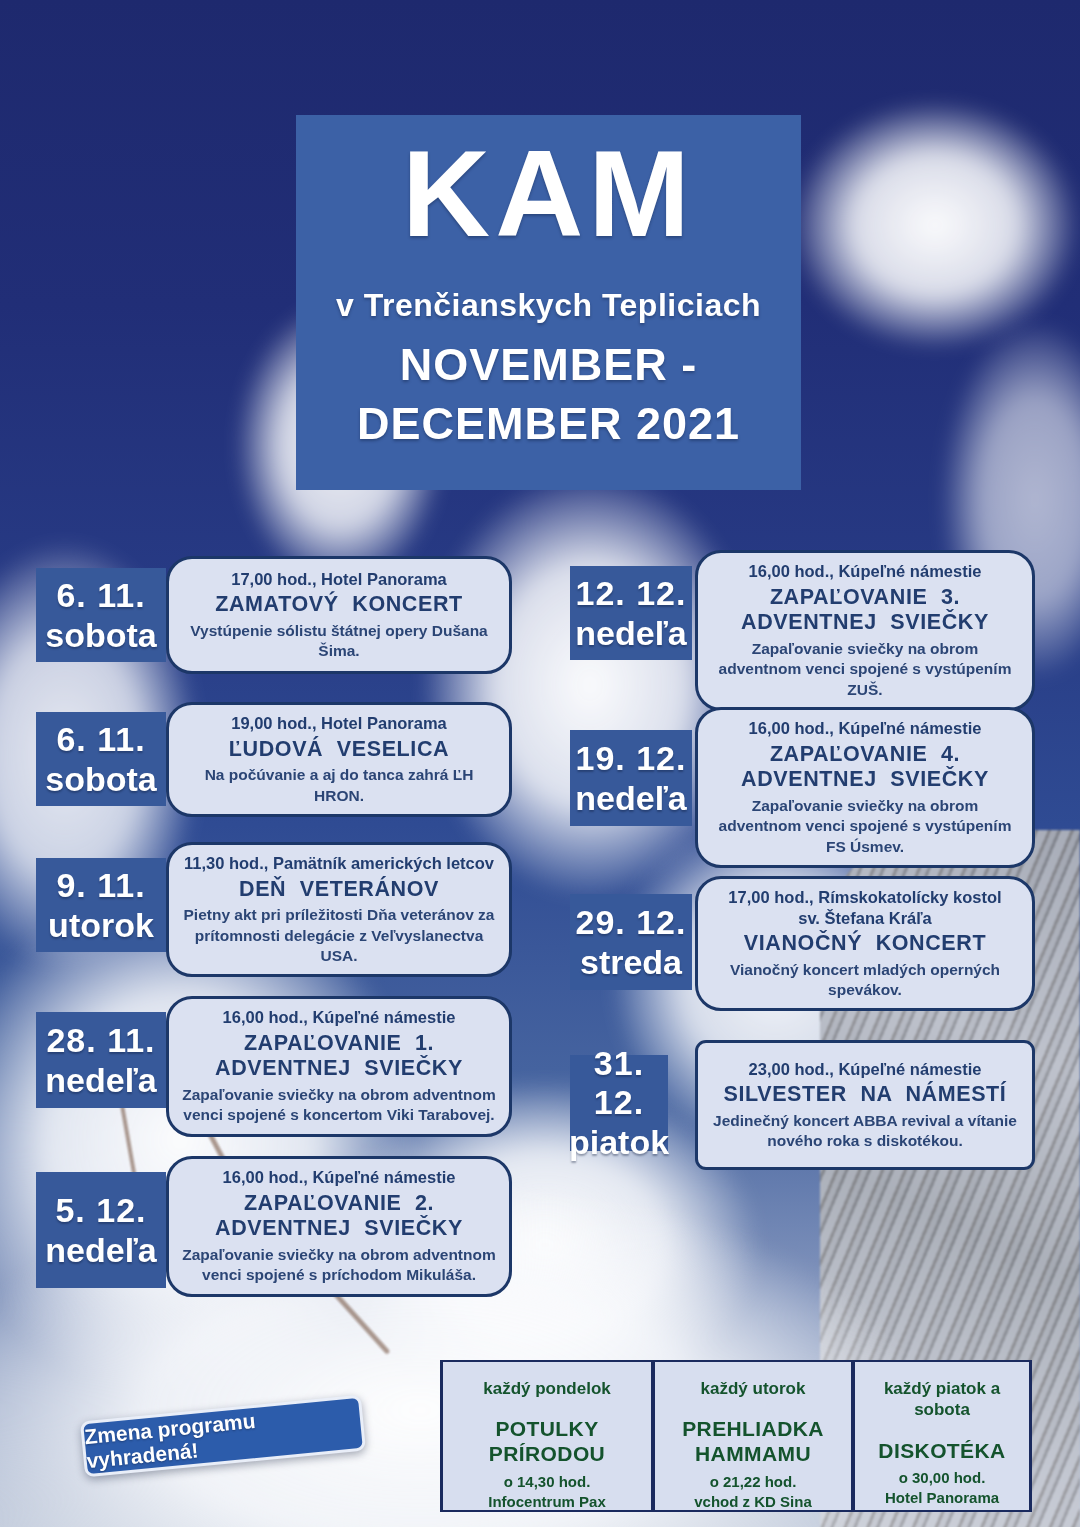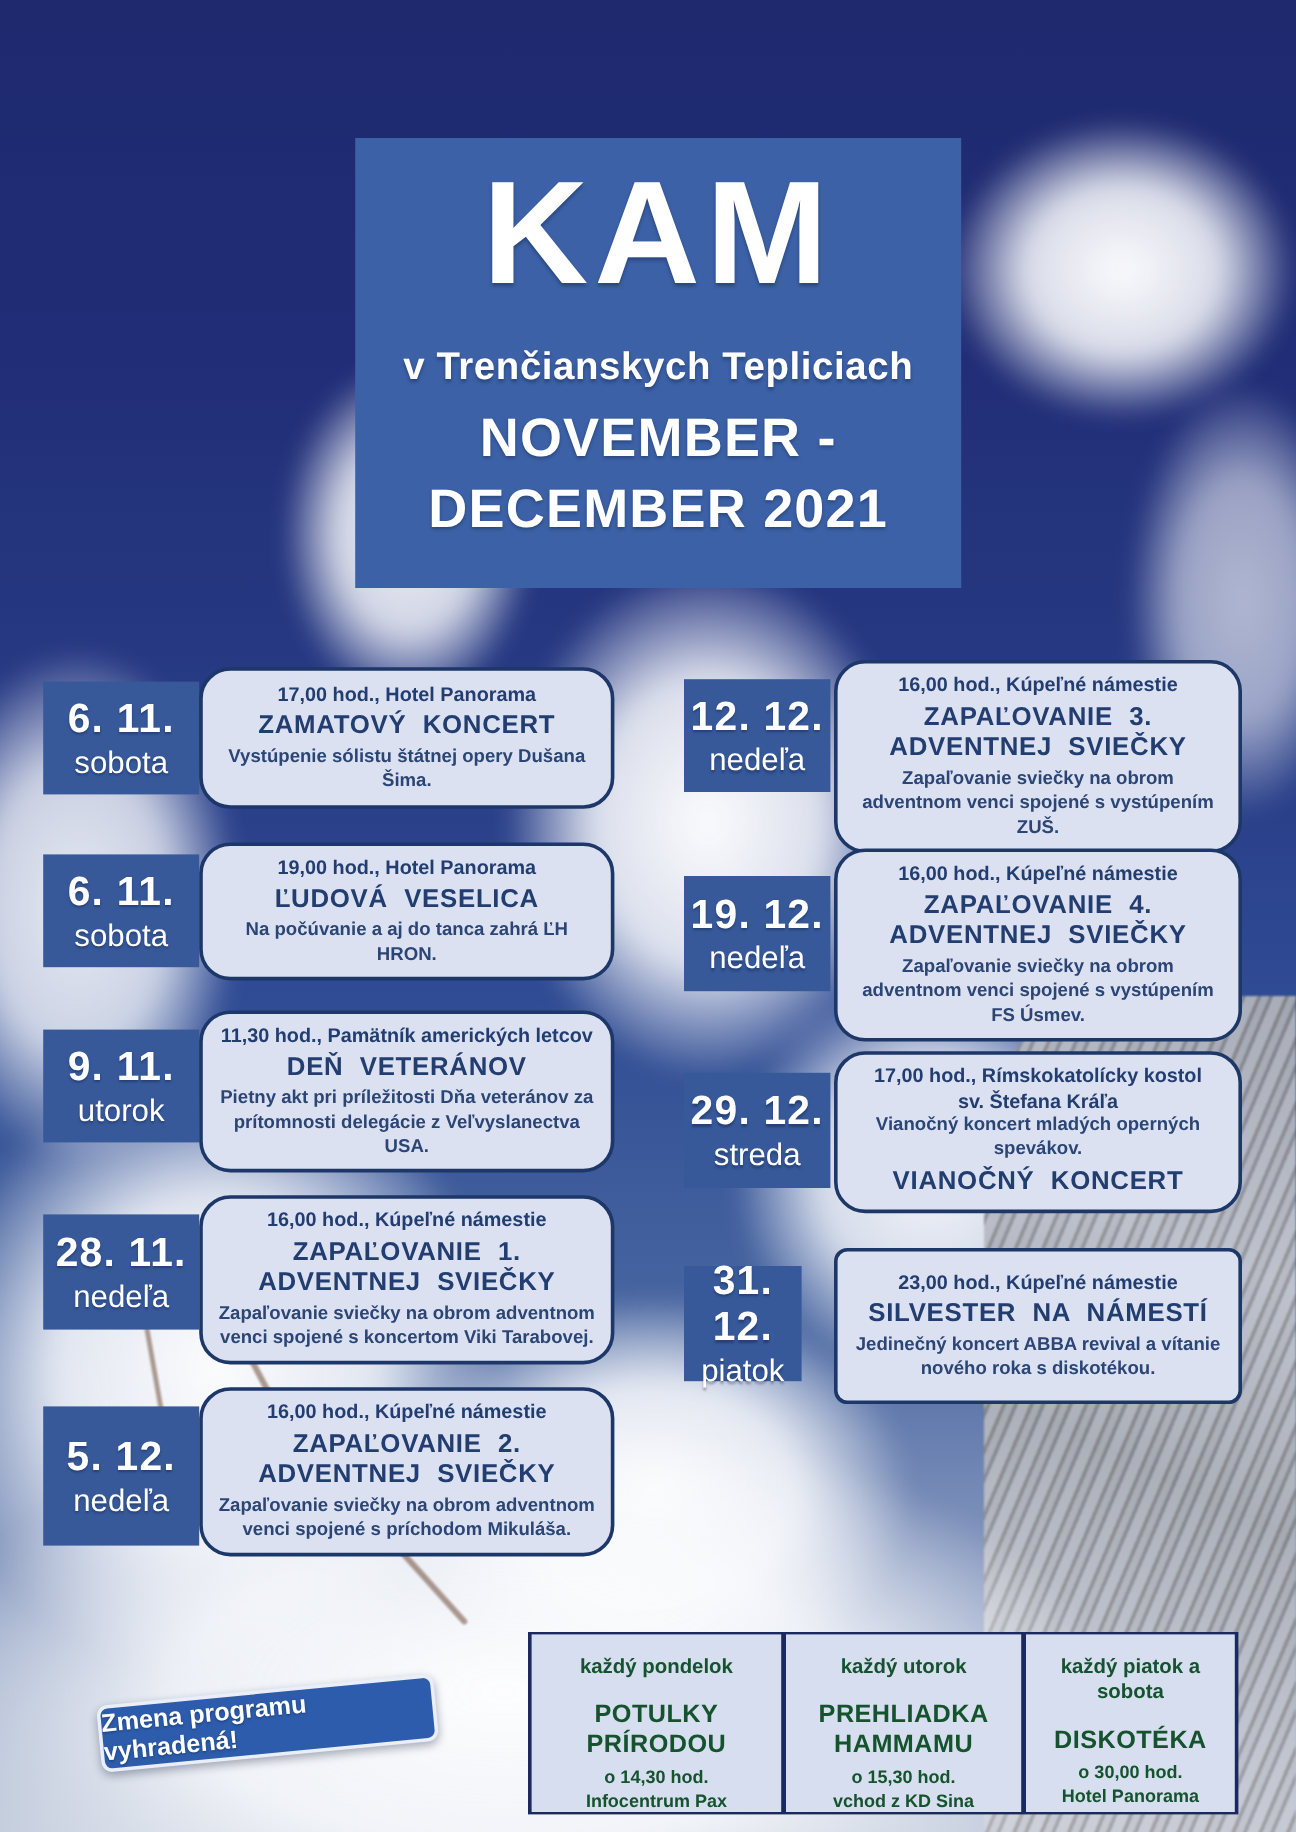--- a/index.html
+++ b/index.html
@@ -36,21 +36,21 @@
   .title-kam { font-size:122px; font-weight:bold; letter-spacing:5px; line-height:1.0; margin-top:18px; }
   .title-sub { font-size:32px; font-weight:bold; letter-spacing:.5px; margin-top:32px; }
   .title-period { font-size:45px; font-weight:bold; letter-spacing:1px; margin-top:14px; line-height:1.18; }
 
   
   .badge { position:absolute; background:#37599a; color:#fff; text-align:center;
     display:flex; flex-direction:column; justify-content:center; align-items:center;
     text-shadow:0 2px 2px rgba(10,20,50,.35);
   }
   .badge-date { font-size:34px; font-weight:bold; letter-spacing:1px; }
-  .badge-day  { font-size:26px; font-weight:normal; margin-top:1px; }
+  .badge-day  { font-size:34px; font-weight:bold; margin-top:1px; }
 
   
   .card { position:absolute; background:#dbe1f1; border:3px solid #1c3768; border-radius:26px;
     color:#223d6f; text-align:center; padding:8px 12px; box-sizing:border-box;
     display:flex; flex-direction:column; justify-content:center;
   }
   .card-line:empty { display:none; }
   .card-header { font-size:16.5px; font-weight:bold; line-height:1.25; }
   .card-title  { font-size:21.5px; font-weight:bold; letter-spacing:.6px; word-spacing:7px; line-height:1.2; margin:3px 0; }
   .card-desc   { font-size:15.5px; font-weight:bold; line-height:1.3; opacity:.95; }
@@ -177,22 +177,22 @@
     <div class="card-line card-desc">Zapaľovanie sviečky na obrom adventnom venci spojené s vystúpením FS Úsmev.</div>
   </div>
 
   <div class="badge" style="left:570px; top:894px; width:122px; height:96px;">
     <div class="badge-date">29. 12.</div>
     <div class="badge-day">streda</div>
   </div>
   <div class="card" style="left:695px; top:876px; width:340px; min-height:132px;">
     <div class="card-line card-header">17,00 hod., Rímskokatolícky kostol</div>
     <div class="card-line card-header">sv. Štefana Kráľa</div>
+    <div class="card-line card-title">VIANOČNÝ KONCERT</div>
     <div class="card-line card-desc">Vianočný koncert mladých operných spevákov.</div>
-    <div class="card-line card-title">VIANOČNÝ KONCERT</div>
   </div>
 
   <div class="badge" style="left:570px; top:1055px; width:98px; height:96px;">
     <div class="badge-date">31. 12.</div>
     <div class="badge-day">piatok</div>
   </div>
   <div class="card" style="left:695px; top:1040px; width:340px; min-height:130px;border-radius:11px;">
     <div class="card-line card-header">23,00 hod., Kúpeľné námestie</div>
 
     <div class="card-line card-title">SILVESTER NA NÁMESTÍ</div>
@@ -202,21 +202,21 @@
   <div class="rec-backing"></div>
   <div class="rec-panel" style="left:443px; top:1362px; width:208px; height:148px;">
     <div class="rec-freq">každý pondelok</div>
     <div class="rec-name">POTULKY PRÍRODOU</div>
     <div class="rec-time">o 14,30 hod.</div>
     <div class="rec-venue">Infocentrum Pax</div>
   </div>
   <div class="rec-panel" style="left:655px; top:1362px; width:196px; height:148px;">
     <div class="rec-freq">každý utorok</div>
     <div class="rec-name">PREHLIADKA HAMMAMU</div>
-    <div class="rec-time">o 15,30 hod.</div>
+    <div class="rec-time">o 21,22 hod.</div>
     <div class="rec-venue">vchod z KD Sina</div>
   </div>
   <div class="rec-panel" style="left:855px; top:1362px; width:174px; height:148px;">
     <div class="rec-freq" style="max-width:130px;">každý piatok a sobota</div>
     <div class="rec-name">DISKOTÉKA</div>
     <div class="rec-time">o 30,00 hod.</div>
     <div class="rec-venue">Hotel Panorama</div>
   </div>
 
   <div class="notice">Zmena programu vyhradená!</div>

